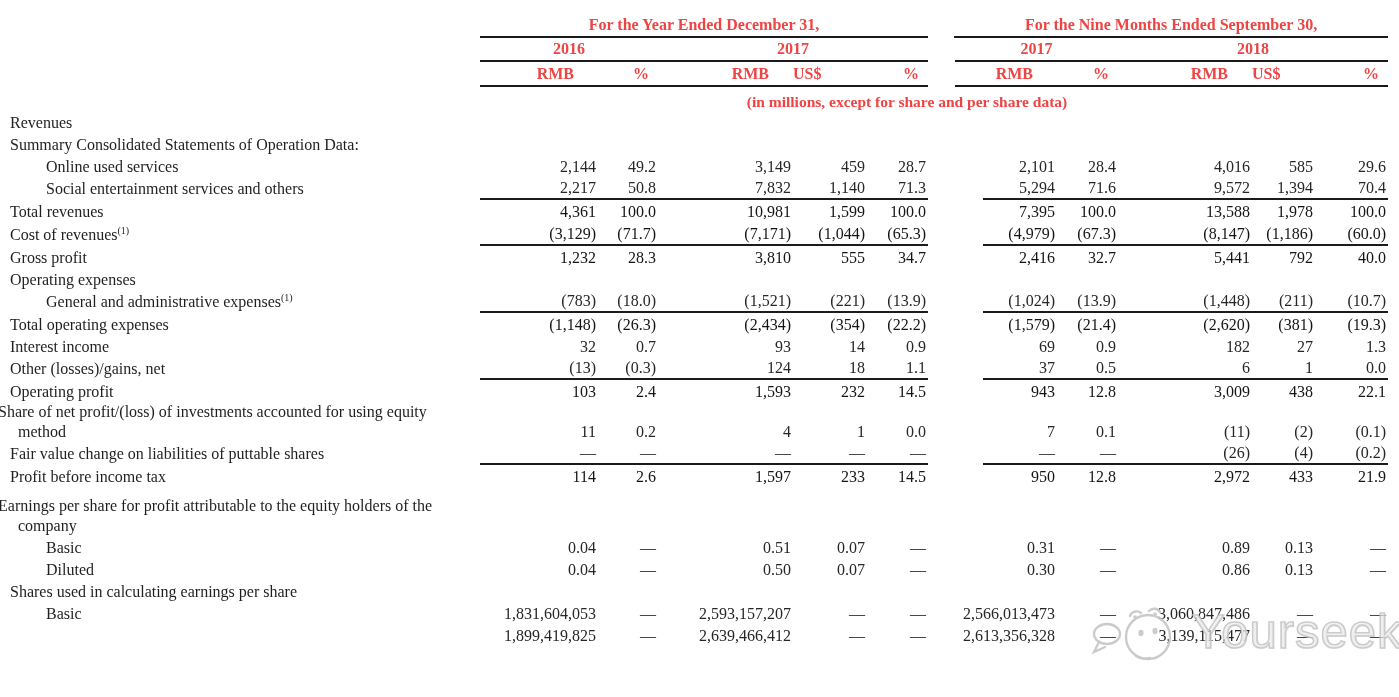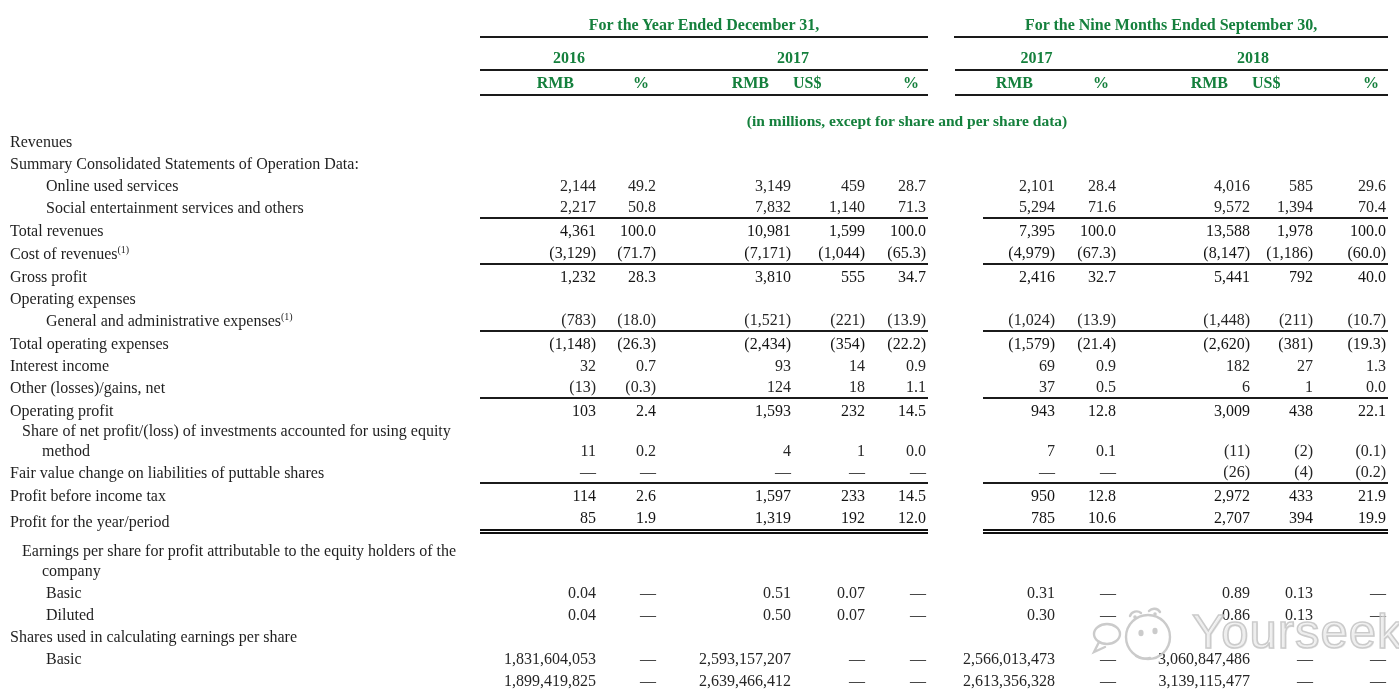--- a/index.html
+++ b/index.html
@@ -10,41 +10,41 @@
   .page { padding-top:12px; }
 
   table { border-collapse:collapse; table-layout:fixed; width:1388px; }
   th, td { padding:0; vertical-align:bottom; line-height:1.25; font-weight:normal; }
 
   
   col.w-lbl{width:480px} col.w-c1{width:118px} col.w-c2{width:60px} col.w-c3{width:135px}
   col.w-c4{width:74px} col.w-c5{width:61px} col.w-gap{width:55px} col.w-c6{width:74px}
   col.w-c7{width:61px} col.w-c8{width:134px} col.w-c9{width:63px} col.w-c10{width:73px}
 
-  thead th { font-weight:bold; font-size:16px; color:#15803d; }
+  thead th { font-weight:bold; font-size:16px; color:#ef4444; }
   thead tr.r1 th{ height:26px; }
-  thead tr.r2 th{ height:33px; }
+  thead tr.r2 th{ height:24px; }
   thead tr.r3 th{ height:25px;margin-top:24px; }
   thead tr.r4 th{ height:21px; }
   .uline { border-bottom:2.5px solid #1a1a1a; padding-bottom:1px; white-space:nowrap; }
   .ctr  { text-align:center; }
   .off26 .uline { margin-left:26px; }
   .off27 .uline { margin-left:27px; }
   .u-rmb .uline { text-align:right; padding-right:24px; }
   .u-usd .uline { text-align:left; padding-right:22px; }
   .u-pct .uline { text-align:right; padding-right:9px; }
-  th.note { text-align:center; font-size:15.5px; font-weight:bold; padding-right:54px; padding-top:13px; white-space:nowrap; }
+  th.note { text-align:center; font-size:15.5px; font-weight:bold; padding-right:54px; padding-top:3px; white-space:nowrap; }
 
   tbody tr { height:22px; }
   tbody tr.bold { font-weight:bold; }
   tbody tr.bold td { padding-top:2px; }
   tbody tr.sp td { padding-top:9px; }
   td.lbl { font-size:16px; padding-left:10px; white-space:pre; }
   td.lbl.ind { padding-left:46px; }
-  td.lbl.hang { padding-left:42px; text-indent:-20px; }
+  td.lbl.hang { padding-left:18px; text-indent:-20px; }
   td.lbl sup { font-size:10px; line-height:0; }
   td.num { font-size:16px; text-align:right; padding-right:2px; white-space:nowrap; color:#262626; }
   tr.bold td.num { color:#141414; }
   td.gap {}
   tr.ul  td.num { border-bottom:2px solid #1b1b1b; }
   tr.dbl td.num { border-bottom:5px double #101010; padding-bottom:1px; }
 
   .watermark {
     position:absolute; left:1086px; top:592px; display:flex; align-items:center;
     pointer-events:none; opacity:0.9;
@@ -357,34 +357,20 @@
           <td class="num">1,597</td>
           <td class="num">233</td>
           <td class="num">14.5</td>
           <td class="gap"></td>
           <td class="num">950</td>
           <td class="num">12.8</td>
           <td class="num">2,972</td>
           <td class="num">433</td>
           <td class="num">21.9</td>
         </tr>
-        <tr class="bold dbl">
-    <td class="lbl"><span class="lbl-text">Profit for the year/period</span><sup class="lbl-sup"></sup></td>
-  <td class="num">85</td>
-          <td class="num">1.9</td>
-          <td class="num">1,319</td>
-          <td class="num">192</td>
-          <td class="num">12.0</td>
-          <td class="gap"></td>
-          <td class="num">785</td>
-          <td class="num">10.6</td>
-          <td class="num">2,707</td>
-          <td class="num">394</td>
-          <td class="num">19.9</td>
-        </tr>
         <tr class="sp">
     <td class="lbl hang"><span class="lbl-text">Earnings per share for profit attributable to the equity holders of the
 company</span><sup class="lbl-sup"></sup></td>
   <td class="num"></td>
           <td class="num"></td>
           <td class="num"></td>
           <td class="num"></td>
           <td class="num"></td>
           <td class="gap"></td>
           <td class="num"></td>

